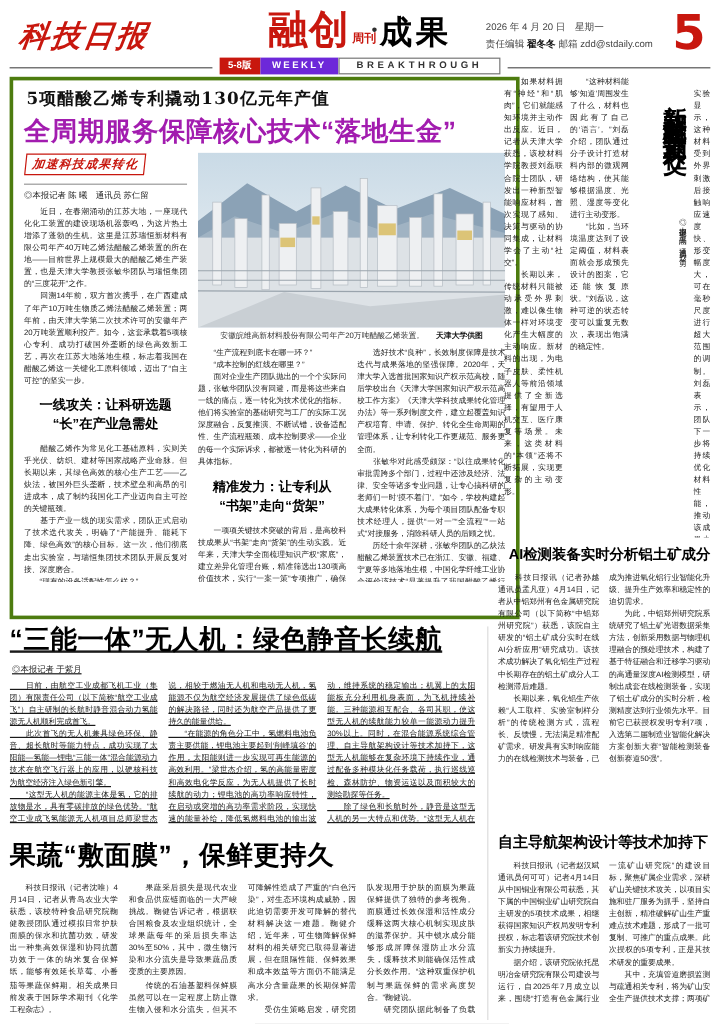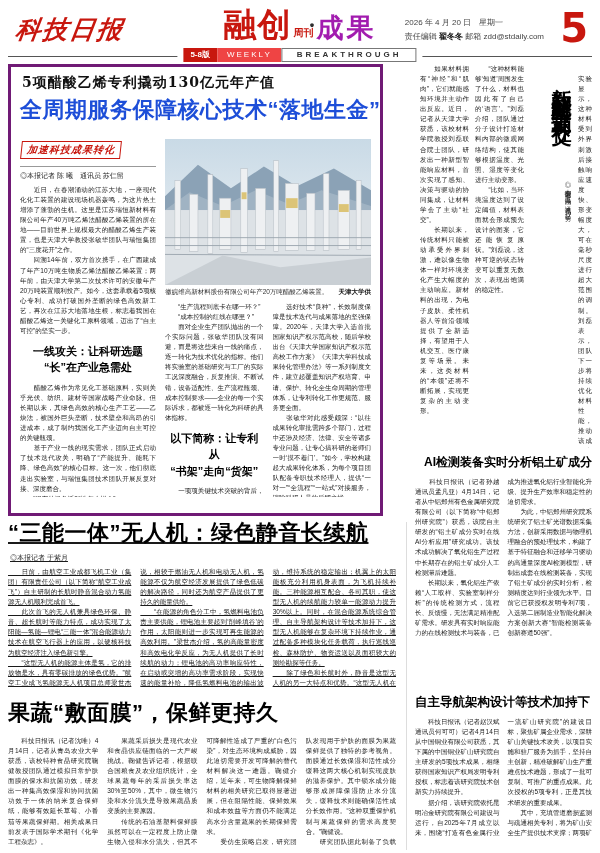--- a/index.html
+++ b/index.html
@@ -18,51 +18,51 @@
   .weekly-title {
     position:absolute; left:50%; top:8px; transform:translateX(-50%);
     display:flex; align-items:flex-end; white-space:nowrap;
     font-family:"DejaVu Serif", serif;
   }
   .weekly-main { font-size:33px; font-weight:bold; color:#c8170e; line-height:1; letter-spacing:1px; }
   .weekly-sub {
     width:13px; font-size:10px; font-weight:bold; color:#c8170e; line-height:1.1;
     margin:0 2px 3px 2px; word-break:break-all;
   }
-  .weekly-rest { font-size:27px; font-weight:bold; color:#a21caf; line-height:1; letter-spacing:3px; }
+  .weekly-rest { font-size:27px; font-weight:bold; color:#000000; line-height:1; letter-spacing:3px; }
   .weekly-dot { font-size:20px; color:#2e2e2e; font-weight:bold; margin:0 1px 4px 0; }
   .header-rule { position:absolute; left:8px; right:8px; top:56px; border-top:1px solid #555; }
   .banner {
     position:absolute; left:50%; top:48px; transform:translateX(-50%);
     display:flex; align-items:stretch; gap:0; background:#fff; padding:0 6px; z-index:2;
     font-size:8px; line-height:1;justify-content:flex-end;
   }
   .banner-pages { background:#c8170e; color:#fff; padding:3px 7px; font-weight:bold; }
-  .banner-weekly { background:#ef4444; color:#fff; padding:3px 10px; font-weight:normal; letter-spacing:2px; }
+  .banner-weekly { background:#6d28d9; color:#fff; padding:3px 10px; font-weight:bold; letter-spacing:2px; }
   .banner-break { background:#fff; border:1px solid #777; color:#333; padding:2px 14px; letter-spacing:3px; font-weight:bold; }
   .header-right { position:absolute; right:56px; top:16px; font-size:8px; color:#444; line-height:1.8; white-space:nowrap; }
   .header-right b { color:#111; }
   .page-number {
     position:absolute; right:12px; top:8px; font-size:40px; font-weight:bold;
     color:#c8170e; line-height:1; font-family:"DejaVu Sans", sans-serif;
   }
   
   .body-text {
     font-size:6.5px; line-height:1.55; text-align:justify; color:#222;
     white-space:pre-line; overflow:hidden;
   }
   .byline { font-size:7px; color:#222; white-space:nowrap; }
   .subhead { font-size:11px; font-weight:bold; text-align:center; line-height:1.5; white-space:pre-line; margin:7px 0; color:#000; }
   
   .lead-box {
-    position:absolute; left:8px; top:64px; width:375px; height:452px;
-    border:3px solid #701a75; padding:6px 9px 4px 9px; overflow:hidden; background:#fff;
+    position:absolute; left:8px; top:64px; width:425px; height:452px;
+    border:3px solid #4d7c0f; padding:6px 9px 4px 9px; overflow:hidden; background:#fff;
   }
   .lead-kicker { font-family:"DejaVu Serif", serif; font-size:14px; font-weight:bold; letter-spacing:1px; margin:1px 0 3px 2px; color:#111; }
-  .lead-headline { font-size:22px; font-weight:bold; letter-spacing:0.5px; color:#1d4ed8; margin:0 0 14px 0; white-space:nowrap; }
+  .lead-headline { font-size:22px; font-weight:bold; letter-spacing:0.5px; color:#a21caf; margin:0 0 2px 0; white-space:nowrap; }
   .lead-main { display:flex; gap:9px; height:358px; overflow:hidden; }
   .lead-col1 { width:136px; flex:none; overflow:hidden; }
   .lead-tag {
     display:inline-block; color:#c8170e; border:1px solid #c8170e;
     font-size:10px; font-weight:bold; font-style:italic; padding:1px 5px;
     transform:skewX(-6deg); margin:1px 0 5px 1px; letter-spacing:1px;
   }
   .byline-rule { border-top:1px solid #999; margin:2px 0 4px 0; }
   .lead-right { flex:1; display:flex; flex-direction:column; overflow:hidden; }
   .lead-photo { width:100%; height:146px; overflow:hidden; }
@@ -190,21 +190,21 @@
         </div>
         <div class="caption-row">
           <span>安徽皖维高新材料股份有限公司年产20万吨醋酸乙烯装置。</span>
           <span class="caption-credit">天津大学供图</span>
         </div>
         <div class="lead-right-cols">
           <div>
             <div class="body-text">　　“生产流程到底卡在哪一环？”
 　　“成本控制的红线在哪里？”
 　　面对企业生产团队抛出的一个个实际问题，张敏华团队没有回避，而是将这些来自一线的痛点，逐一转化为技术优化的指标。他们将实验室的基础研究与工厂的实际工况深度融合，反复推演、不断试错，设备适配性、生产流程瓶颈、成本控制要求——企业的每一个实际诉求，都被逐一转化为科研的具体指标。</div>
-            <div class="subhead">以下简称：让专利从
+            <div class="subhead">精准发力：让专利从
 “书架”走向“货架”</div>
             <div class="body-text">　　一项项关键技术突破的背后，是高校科技成果从“书架”走向“货架”的生动实践。近年来，天津大学全面梳理知识产权“家底”，建立差异化管理台账，精准筛选出130项高价值技术，实行“一案一策”专项推广，确保优质成果不被埋没。</div>
           </div>
           <div>
             <div class="body-text">　　选好技术“良种”，长效制度保障是技术迭代与成果落地的坚强保障。2020年，天津大学入选首批国家知识产权示范高校，随后学校出台《天津大学国家知识产权示范高校工作方案》《天津大学科技成果转化管理办法》等一系列制度文件，建立起覆盖知识产权培育、申请、保护、转化全生命周期的管理体系，让专利转化工作更规范、服务更全面。
 　　张敏华对此感受颇深：“以往成果转化审批需跨多个部门，过程中还涉及经济、法律、安全等诸多专业问题，让专心搞科研的老师们一时‘摸不着门’。”如今，学校构建起大成果转化体系，为每个项目团队配备专职技术经理人，提供“一对一”“全流程”“一站式”对接服务，消除科研人员的后顾之忧。
 　　历经十余年深耕，张敏华团队的乙炔法醋酸乙烯装置技术已在浙江、安徽、福建、宁夏等多地落地生根，中国化学纤维工业协会评价该技术“显著提升了我国醋酸乙烯行业技术水平”。</div>
           </div>
         </div>
       </div>

